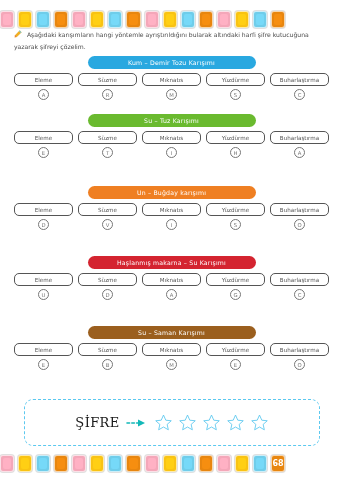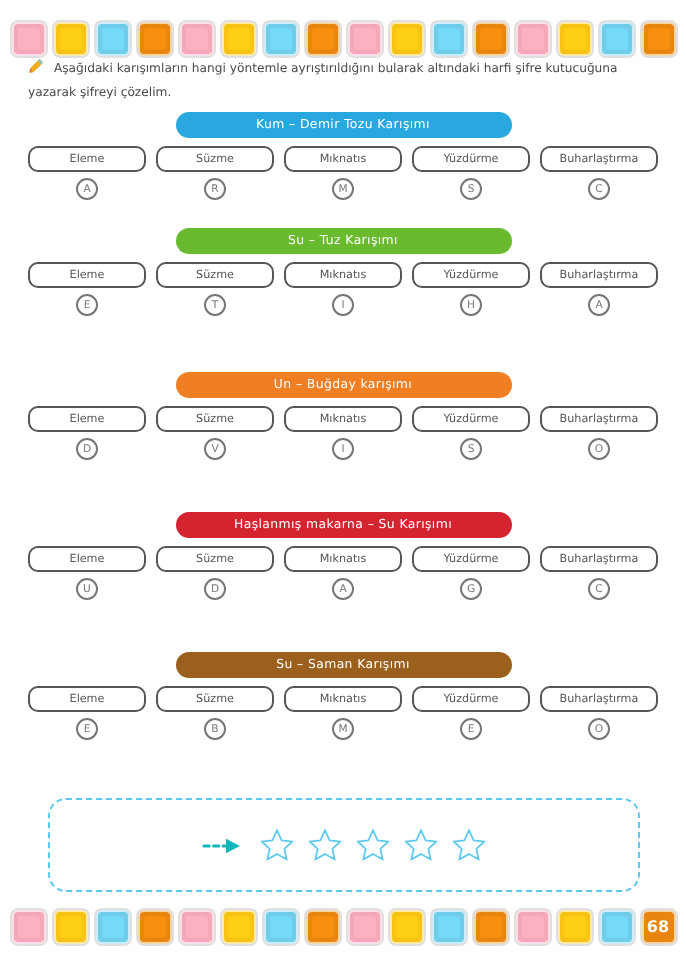--- a/index.html
+++ b/index.html
@@ -19,21 +19,21 @@
     height: 480px;
     position: relative;
     box-sizing: border-box;
     background: #ffffff;
   }
 
   
   .border-strip {
     position: absolute;
     left: 0;
-    width: 343px;
+    width: 285px;
     height: 24px;
     display: flex;
     justify-content: center;
     align-items: center;
     gap: 4px;
   }
   .border-top { top: 7px; }
   .border-bottom { top: 451px; }
   .sq {
     width: 17px;
@@ -327,20 +327,21 @@
           </div>
           <div class="option" style="color: rgb(155, 95, 30);">
             <div class="option-box">Buharlaştırma</div>
             <div class="option-letter">O</div>
           </div>
         </div>
       </div>
     </div>
 
   <div class="cipher-box">
+    <span class="cipher-label">ŞİFRE</span>
     <span class="cipher-arrow">
       <svg width="22" height="10" viewBox="0 0 22 10">
         <line x1="1" y1="5" x2="13" y2="5" stroke="#12b8b8" stroke-width="1.6" stroke-dasharray="2.6,2.2" stroke-linecap="round"></line>
         <path d="M12 1.4 L19 5 L12 8.6 Z" fill="#12b8b8"></path>
       </svg>
     </span>
     <span class="stars" id="stars-host">
         <span style="position: relative; display: inline-flex; align-items: center; justify-content: center;">
           <svg width="19" height="19" viewBox="0 0 24 24" aria-hidden="true">
             <path d="M12 2.6 L14.9 9.1 L21.8 9.8 L16.6 14.4 L18.1 21.2 L12 17.7 L5.9 21.2 L7.4 14.4 L2.2 9.8 L9.1 9.1 Z" fill="none" stroke="#5bc8ef" stroke-width="1.1" stroke-linejoin="round"></path>

